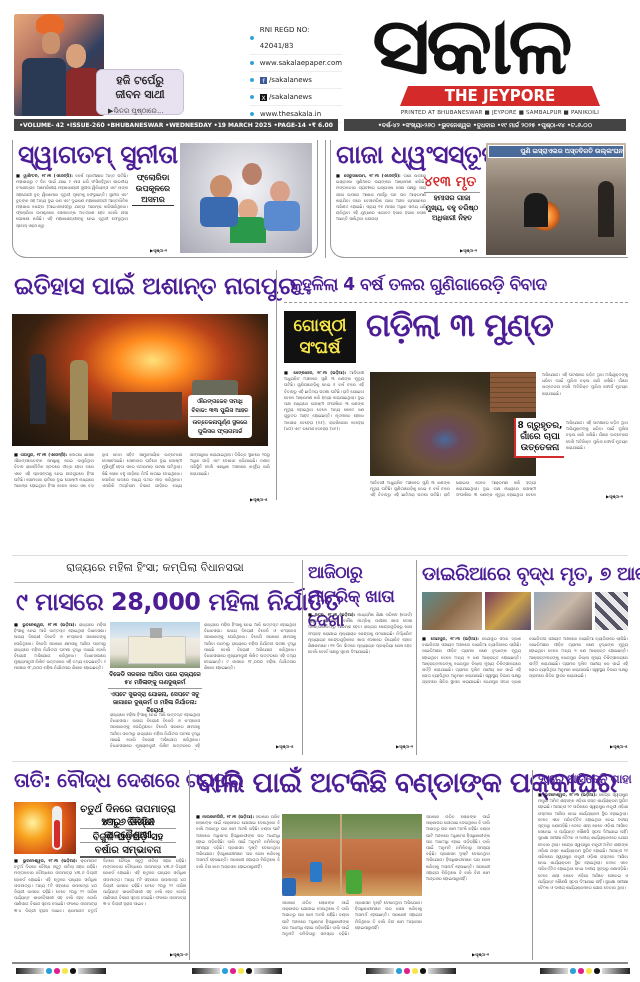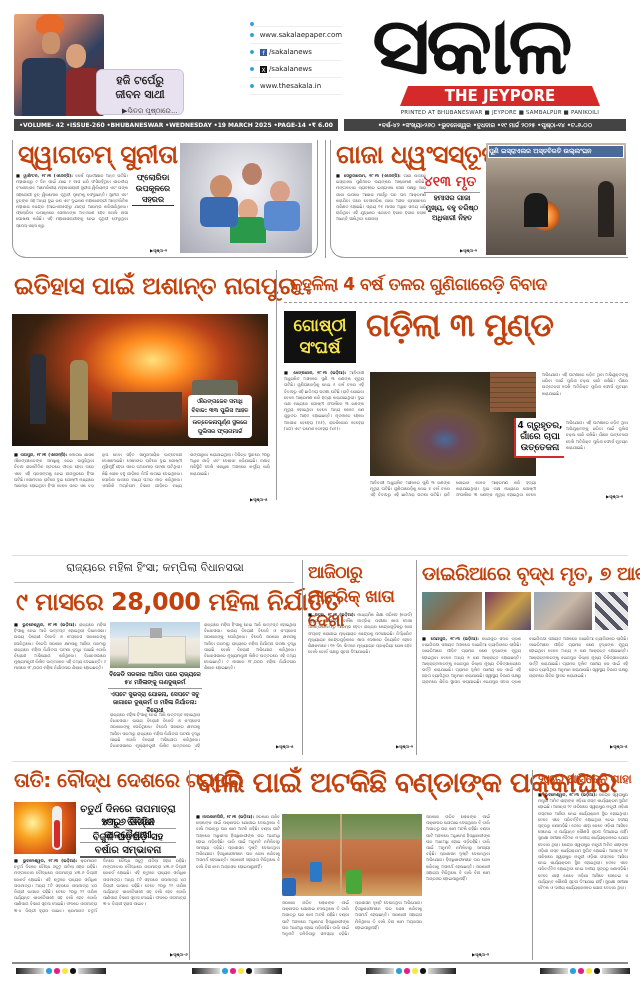--- a/index.html
+++ b/index.html
@@ -3,21 +3,21 @@
 <meta charset="utf-8">
 <style>
   * { box-sizing: border-box; margin: 0; padding: 0; }
   html, body { width: 640px; height: 982px; background: #fff; overflow: hidden; }
   body { font-family: "DejaVu Sans", sans-serif; color: #111; position: relative; }
 
   .abs { position: absolute; }
   .bodytext { font-size: 4.2px; line-height: 6.2px; color: #333; text-align: justify; overflow: hidden; }
   .bodytext span.lead { font-weight: bold; color: #111; }
   .cont { font-weight: bold; color: #111; font-size: 4.2px; }
-  .hl { font-family: "DejaVu Sans", sans-serif; font-weight: bold; color: #c2410c; white-space: nowrap; letter-spacing: -0.5px; }
+  .hl { font-family: "DejaVu Sans", sans-serif; font-weight: bold; color: #4c1d95; white-space: nowrap; letter-spacing: -0.5px; }
   .divider-v { position: absolute; width: 1px; background: #999; }
   .divider-h { position: absolute; height: 1px; background: #bbb; }
   .dashed-h { position: absolute; height: 0; border-top: 1px dashed #999; }
 
   
   .promo-photo { background: linear-gradient(135deg, #e7a77a 0%, #b07060 35%, #304060 60%, #6a2a2a 100%); border-radius: 2px; }
   .turban { background: #e86a2a; border-radius: 50% 50% 30% 30%; }
   .promo-box { background: #e8e2f0; border-radius: 6px; border: 1px solid #c9c0d6; font-size: 11px; font-weight: bold; text-align: center; line-height: 14px; padding-top: 4px; color: #222; }
   .promo-link { font-size: 7px; color: #333; }
   .info-list { font-size: 7px; color: #222; line-height: 16px; }
@@ -30,21 +30,21 @@
   .printed { font-size: 5.5px; color: #333; text-align: center; letter-spacing: 0.2px; }
   .dateline { background: #444; color: #fff; font-size: 6px; font-weight: bold; line-height: 12px; text-align: center; white-space: nowrap; }
 
   
   .rounded-box { border: 1px solid #999; border-radius: 0 0 0 14px; border-top: none; border-right: none; }
   .photo { background: #777; overflow: hidden; }
   .ph-space { background: radial-gradient(circle at 50% 40%, #f4f4f8 0%, #d9d9e0 40%, #a9a9b5 100%); }
   .ph-space .face { position: absolute; border-radius: 50%; background: #c98e6c; }
   .ph-gaza { background: linear-gradient(180deg, #c8b9a8 0%, #8a7d70 40%, #5a5048 100%); }
   .ph-gaza .fire { position: absolute; background: radial-gradient(circle, #ffd46a 0%, #f07a2a 45%, #5a2a10 100%); border-radius: 50%; }
-  .gaza-tag { background: #4a6a9a; color: #fff; font-size: 6.5px; font-weight: bold; text-align: left; line-height: 11px; border: 1px solid #fff; }
+  .gaza-tag { background: #4a6a9a; color: #fff; font-size: 6.5px; font-weight: bold; text-align: right; line-height: 11px; border: 1px solid #fff; }
   .ph-riot { background: radial-gradient(ellipse at 55% 35%, #ffe07a 0%, #ff8a1e 18%, #b8421a 36%, #3a2210 65%, #1a140e 100%); }
   .riot-caption { background: #fff; border-radius: 4px; font-size: 5.8px; font-weight: bold; text-align: center; line-height: 9px; padding: 2px; }
   .riot-caption hr { border: none; border-top: 1px solid #999; margin: 1px 0; }
   .goshti { background: #111; color: #f7e64a; font-weight: bold; font-size: 17px; line-height: 22px; text-align: center; padding-top: 3px; }
   .ph-ground { background: radial-gradient(ellipse at 45% 65%, #4a6a9a 0%, #6a4a5a 12%, #6b5238 30%, #3e3220 60%, #2a2418 100%); }
   .callout { background: #fff; border-left: 2px solid #d42a2a; border-bottom: 2px solid #d42a2a; font-size: 9px; font-weight: bold; text-align: center; line-height: 11px; padding-top: 2px; }
   .kicker { font-size: 11px; color: #111; text-align: center; }
   .ph-assembly { background: linear-gradient(180deg, #bcd6ea 0%, #dfe8ef 35%, #f0ece4 36%, #e8e2d6 70%, #8a9a7a 100%); }
   .sub-cap { font-size: 6px; font-weight: bold; text-align: center; line-height: 8px; }
   .ph-ward1 { background: linear-gradient(135deg, #5c8c8c 0%, #8a6a4a 50%, #c8a88a 100%); }
@@ -65,25 +65,26 @@
   <div class="abs turban" style="left:22px;top:0;width:28px;height:20px;"></div>
   <div class="abs" style="left:28px;top:18px;width:18px;height:22px;background:#c9926c;border-radius:40%;"></div>
   <div class="abs" style="left:52px;top:30px;width:20px;height:24px;background:#d9a07c;border-radius:45%;"></div>
   <div class="abs" style="left:8px;top:44px;width:44px;height:58px;background:#2a3a55;border-radius:8px 8px 0 0;"></div>
   <div class="abs" style="left:52px;top:54px;width:34px;height:48px;background:#8a2a2a;border-radius:8px 8px 0 0;"></div>
 </div>
 <div class="abs promo-box" style="left:96px;top:69px;width:88px;height:46px;">
   <div>ହଜି ଟର୍ପେରୁ</div>
   <div>ଜୀବନ ସାଥୀ</div>
 </div>
-<div class="abs promo-link" style="left:122px;top:107px;text-align:right;">▶ଭିତର ପୃଷ୍ଠାରେ...</div>
+<div class="abs promo-link" style="left:108px;top:107px;text-align:right;">▶ଭିତର ପୃଷ୍ଠାରେ...</div>
 
 <div class="abs info-list" style="left:250px;top:22px;width:92px;">
   <div class="row">
       <span class="dot"></span>
+      <span>RNI REGD NO: 42041/83</span>
     </div>
   <div class="row">
       <span class="dot"></span>
       <span>www.sakalaepaper.com</span>
     </div>
   <div class="row">
       <span class="dot"></span>
       <span class="fb">f</span>
       <span>/sakalanews</span>
     </div>
@@ -103,21 +104,21 @@
 <div class="abs printed" style="left:370px;top:109px;width:260px;">PRINTED AT BHUBANESWAR ■ JEYPORE ■ SAMBALPUR ■ PANIKOILI</div>
 
 <div class="abs dateline" style="left:14px;top:119px;width:324px;height:12px;">•VOLUME- 42 •ISSUE-260 •BHUBANESWAR •WEDNESDAY •19 MARCH 2025 •PAGE-14 •₹ 6.00</div>
 <div class="abs dateline" style="left:344px;top:119px;width:282px;height:12px;">•ବର୍ଷ-୪୨ •ସଂଖ୍ୟା-୨୬୦ •ଭୁବନେଶ୍ୱର •ବୁଧବାର •୧୯ ମାର୍ଚ୍ଚ ୨୦୨୫ •ପୃଷ୍ଠା-୧୪ •ଟ.୬.୦୦</div>
 
 <div class="abs rounded-box" style="left:12px;top:140px;width:306px;height:118px;border-radius:0 0 0 14px;border-right:1px solid #999;border-bottom:1px solid #999;border-left:1px solid #999;border-radius:0 0 14px 14px;"></div>
 <div class="abs hl" style="left:18px;top:140px;font-size:25px;">ସ୍ୱାଗତମ୍ ସୁନୀତା</div>
 <div class="abs bodytext" style="left:16px;top:173px;width:112px;height:76px;">
   <span class="lead">■ ୱାଶିଂଟନ, ୧୮।୩ (ଏଜେନ୍ସି):</span> <span>ବର୍ଷେ ପ୍ରତୀକ୍ଷାର ଅନ୍ତ ଘଟିଛି। ମହାକାଶରୁ ୯ ଦିନ ପାଇଁ ଯାଇ ୯ ମାସ ଧରି ଫସିରହିଥିବା ଭାରତୀୟ ବଂଶୋଦ୍ଭବ ଆମେରିକୀୟ ମହାକାଶଚାରୀ ସୁନୀତା ୱିଲିୟମ୍ସ ଏବଂ ତାଙ୍କ ସହଯୋଗୀ ବୁଚ୍ ୱିଲମୋର ପୃଥିବୀ ପୃଷ୍ଠକୁ ଫେରୁଛନ୍ତି। ସୁନୀତା ଏବଂ ବୁଚ୍ଙ୍କ ସହ ଅନ୍ୟ ଦୁଇ ଜଣ ଏବଂ ଦୁଇଜଣ ମହାକାଶଚାରୀ ଆନ୍ତର୍ଜାତିକ ମହାକାଶ କେନ୍ଦ୍ର (ଆଇଏସଏସ)ରୁ ଯାତ୍ରା ଆରମ୍ଭ କରିସାରିଥିଲେ। ଫ୍ଲୋରିଡା ଉପକୂଳରେ ସେମାନଙ୍କ ଅବତରଣ ହେବ ବୋଲି ନାସା ଘୋଷଣା କରିଛି। ଏହି ମହାକାଶଚାରୀଙ୍କୁ ନେଇ ପୃଥିବୀ ଫେରୁଥିବା ସ୍ପେସ୍ ଏକ୍ସ କ୍ରୁ</span>
 </div>
-<div class="abs" style="left:132px;top:172px;width:42px;font-size:8px;font-weight:bold;text-align:center;line-height:11px;border-bottom:1px solid #333;">ଫ୍ଲୋରିଡା ଉପକୂଳରେ ସହରର</div>
+<div class="abs" style="left:132px;top:172px;width:42px;font-size:8px;font-weight:bold;text-align:center;line-height:11px;border-bottom:1px solid #333;">ଫ୍ଲୋରିଡା ଉପକୂଳରେ ଅସମର</div>
 <div class="abs cont" style="left:150px;top:248px;">▶ପୃଷ୍ଠା-୨</div>
 <div class="abs photo ph-space" style="left:180px;top:143px;width:132px;height:110px;">
   <div class="face" style="left:30px;top:32px;width:22px;height:24px;"></div>
   <div class="face" style="left:62px;top:20px;width:20px;height:22px;background:#b9806a;"></div>
   <div class="face" style="left:90px;top:38px;width:20px;height:22px;background:#d9a08a;"></div>
   <div class="face" style="left:58px;top:56px;width:20px;height:22px;background:#e0aa8a;"></div>
   <div class="abs" style="left:50px;top:74px;width:36px;height:26px;background:#2a9a4a;border-radius:6px 6px 0 0;"></div>
   <div class="abs" style="left:20px;top:54px;width:38px;height:30px;background:#3a6ab0;border-radius:6px;"></div>
   <div class="abs" style="left:84px;top:58px;width:36px;height:30px;background:#5a8ad0;border-radius:6px;"></div>
 </div>
@@ -164,21 +165,21 @@
   <div>ଗୋଷ୍ଠୀ</div>
   <div>ସଂଘର୍ଷ</div>
 </div>
 <div class="abs hl" style="left:366px;top:306px;font-size:32px;letter-spacing:-1px;">ଗଡ଼ିଲା ୩ ମୁଣ୍ଡ</div>
 <div class="abs bodytext" style="left:284px;top:370px;width:80px;height:130px;">
   <span class="lead">■ ଧେଙ୍କାନାଳ, ୧୮।୩ (ଭଡ଼ିଆ):</span> <span>ଆଦିବାସୀ ଅଧ୍ୟୁଷିତ ଅଞ୍ଚଳରେ ପୁଣି ୩ ଜଣଙ୍କ ମୃତ୍ୟୁ ଘଟିଛି। ଗୁଣିଗାରେଡ଼ିକୁ ନେଇ ୫ ବର୍ଷ ତଳର ଏହି ବିବାଦରୁ ଏହି ଛାତିଥରା ଘଟଣା ଘଟିଛି। ରାତି ଶୋଇବା ବେଳେ ଆକ୍ରମଣ କରି ହତ୍ୟା କରାଯାଇଥିଲା। ଦୁଇ ପକ୍ଷ ମଧ୍ୟରେ ଗୋଷ୍ଠୀ ସଂଘର୍ଷରେ ୩ ଜଣଙ୍କ ମୃତ୍ୟୁ ହୋଇଥିବା ବେଳେ ଅନ୍ୟ କେତେ ଜଣ ଗୁରୁତର ଆହତ ହୋଇଛନ୍ତି। ମୃତମାନେ ହେଲେ ଅଶୋକ ବେହେରା (୫୫), ରାଜକିଶୋର ବେହେରା (୪୦) ଏବଂ ରମେଶ ବେହେରା (୪୫)।</span>
 </div>
 <div class="abs photo ph-ground" style="left:370px;top:372px;width:166px;height:104px;">
   <div class="abs" style="left:120px;top:0;width:46px;height:40px;background:repeating-linear-gradient(0deg,#8a5a3a 0 4px,#6a4a2a 4px 5px);"></div>
 </div>
-<div class="abs callout" style="left:514px;top:418px;width:50px;height:40px;">4 ଗ୍ରୁହୃତର, ଗାଁରେ ଚାପା ଉତ୍ତେଜନା</div>
+<div class="abs callout" style="left:514px;top:418px;width:50px;height:40px;">8 ଗ୍ରୁହୃତର, ଗାଁରେ ଚାପା ଉତ୍ତେଜନା</div>
 <div class="abs bodytext" style="left:370px;top:480px;width:166px;height:20px;column-count:2;column-gap:6px;">
   <span>ଆଦିବାସୀ ଅଧ୍ୟୁଷିତ ଅଞ୍ଚଳରେ ପୁଣି ୩ ଜଣଙ୍କ ମୃତ୍ୟୁ ଘଟିଛି। ଗୁଣିଗାରେଡ଼ିକୁ ନେଇ ୫ ବର୍ଷ ତଳର ଏହି ବିବାଦରୁ ଏହି ଛାତିଥରା ଘଟଣା ଘଟିଛି। ରାତି ଶୋଇବା ବେଳେ ଆକ୍ରମଣ କରି ହତ୍ୟା କରାଯାଇଥିଲା। ଦୁଇ ପକ୍ଷ ମଧ୍ୟରେ ଗୋଷ୍ଠୀ ସଂଘର୍ଷରେ ୩ ଜଣଙ୍କ ମୃତ୍ୟୁ ହୋଇଥିବା ବେଳେ ଅନ୍ୟ କେତେ ଜଣ ଗୁରୁତର ଆହତ ହୋଇଛନ୍ତି। ମୃତମାନେ ହେଲେ ଅଶୋକ ବେହେରା (୫୫), ରାଜକିଶୋର ବେହେରା (୪୦) ଏବଂ ରମେଶ ବେହେରା (୪୫)।</span>
 </div>
 <div class="abs bodytext" style="left:542px;top:372px;width:86px;height:44px;">
   <span>ଅଭିଯୋଗ। ଏହି ଘଟଣାରେ ଜଡ଼ିତ ଥିବା ଅଭିଯୁକ୍ତଙ୍କୁ ଧରିବା ପାଇଁ ପୁଲିସ ଚଢ଼ଉ ଜାରି ରଖିଛି। ଗାଁରେ ଉତ୍ତେଜନା ଦେଖି ଅତିରିକ୍ତ ପୁଲିସ ଫୋର୍ସ ମୁତୟନ କରାଯାଇଛି।</span>
 </div>
 <div class="abs bodytext" style="left:566px;top:420px;width:62px;height:74px;">
   <span>ଅଭିଯୋଗ। ଏହି ଘଟଣାରେ ଜଡ଼ିତ ଥିବା ଅଭିଯୁକ୍ତଙ୍କୁ ଧରିବା ପାଇଁ ପୁଲିସ ଚଢ଼ଉ ଜାରି ରଖିଛି। ଗାଁରେ ଉତ୍ତେଜନା ଦେଖି ଅତିରିକ୍ତ ପୁଲିସ ଫୋର୍ସ ମୁତୟନ କରାଯାଇଛି।</span>
 </div>
 <div class="abs cont" style="left:606px;top:494px;">▶ପୃଷ୍ଠା-୨</div>

